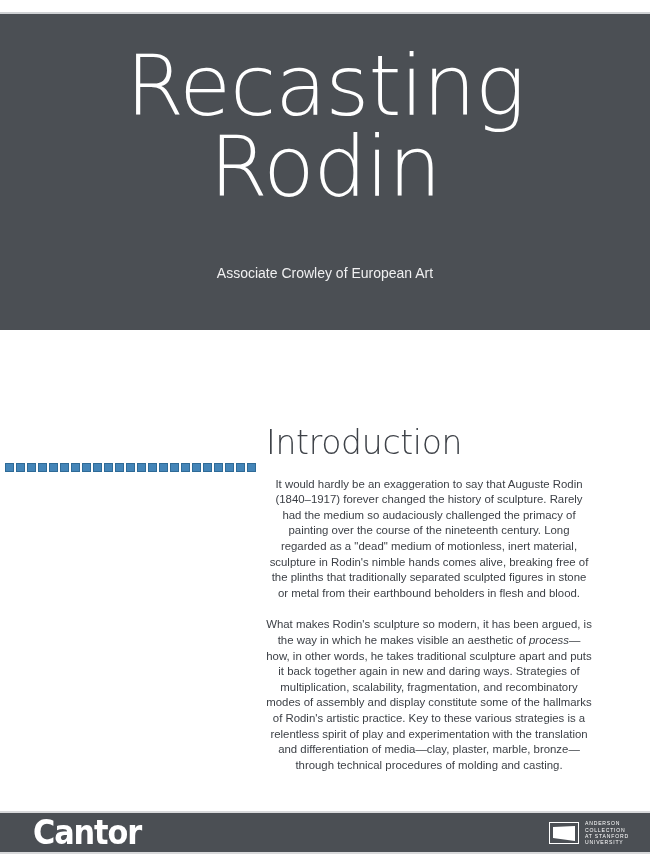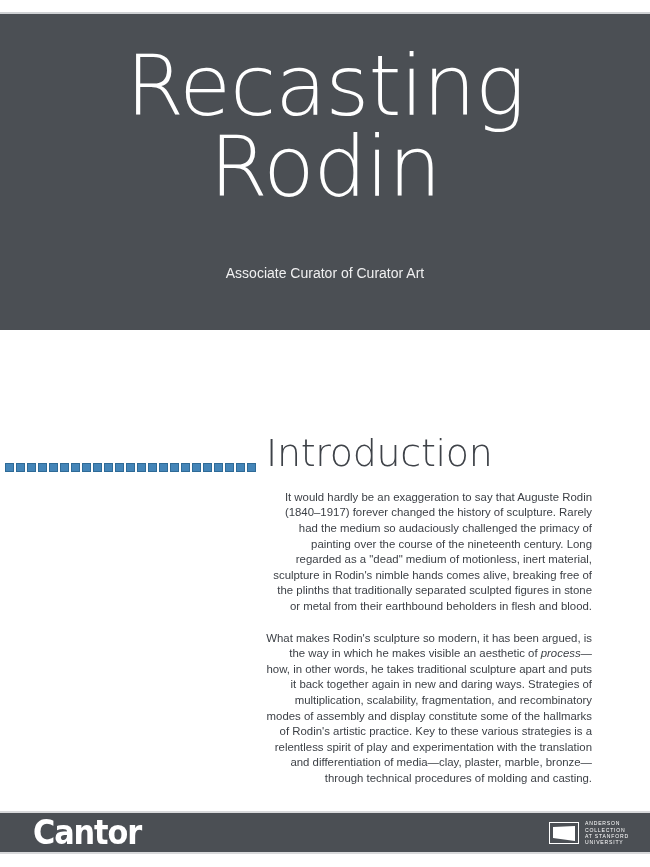--- a/index.html
+++ b/index.html
@@ -85,36 +85,36 @@
 
   
   .content {
     position: absolute;
     left: 266px;
     top: 418px;
     width: 326px;
   }
 
   .section-heading {
-    margin: 16px 0 16px 0;
+    margin: 8px 0 16px 0;
     color: #3e4248;
     font-family: "DejaVu Sans", sans-serif;
     font-weight: 300;
-    font-size: 38px;
+    font-size: 33px;
     line-height: 1.05;
     letter-spacing: -0.3px;
   }
 
   .body-para {
     margin: 0 0 16px 0;
     color: #3b3f45;
     font-family: "Liberation Sans", sans-serif;
     font-size: 11.4px;
     line-height: 15.6px;
-    text-align: right;
+    text-align: center;
   }
   .body-para:last-child {
     margin-bottom: 17px;
   }
   .body-para em {
     font-style: italic;
   }
 
   
   .accent-rule {
@@ -219,21 +219,21 @@
 </style>
 </head>
 <body>
 
 <div class="page">
 
   <div class="hero-topline"></div>
   <div class="hero-band">
     <div class="hero-title">Recasting
 Rodin</div>
-    <div class="hero-role">Associate Curator of Curator Art</div>
+    <div class="hero-role">Associate Crowley of European Art</div>
   </div>
 
   <div class="accent-rule">
       <span class="accent-dash" style="background: rgb(68, 133, 184);"></span>
       <span class="accent-dash" style="background: rgb(68, 133, 184);"></span>
       <span class="accent-dash" style="background: rgb(68, 133, 184);"></span>
       <span class="accent-dash" style="background: rgb(68, 133, 184);"></span>
       <span class="accent-dash" style="background: rgb(68, 133, 184);"></span>
       <span class="accent-dash" style="background: rgb(68, 133, 184);"></span>
       <span class="accent-dash" style="background: rgb(68, 133, 184);"></span>

